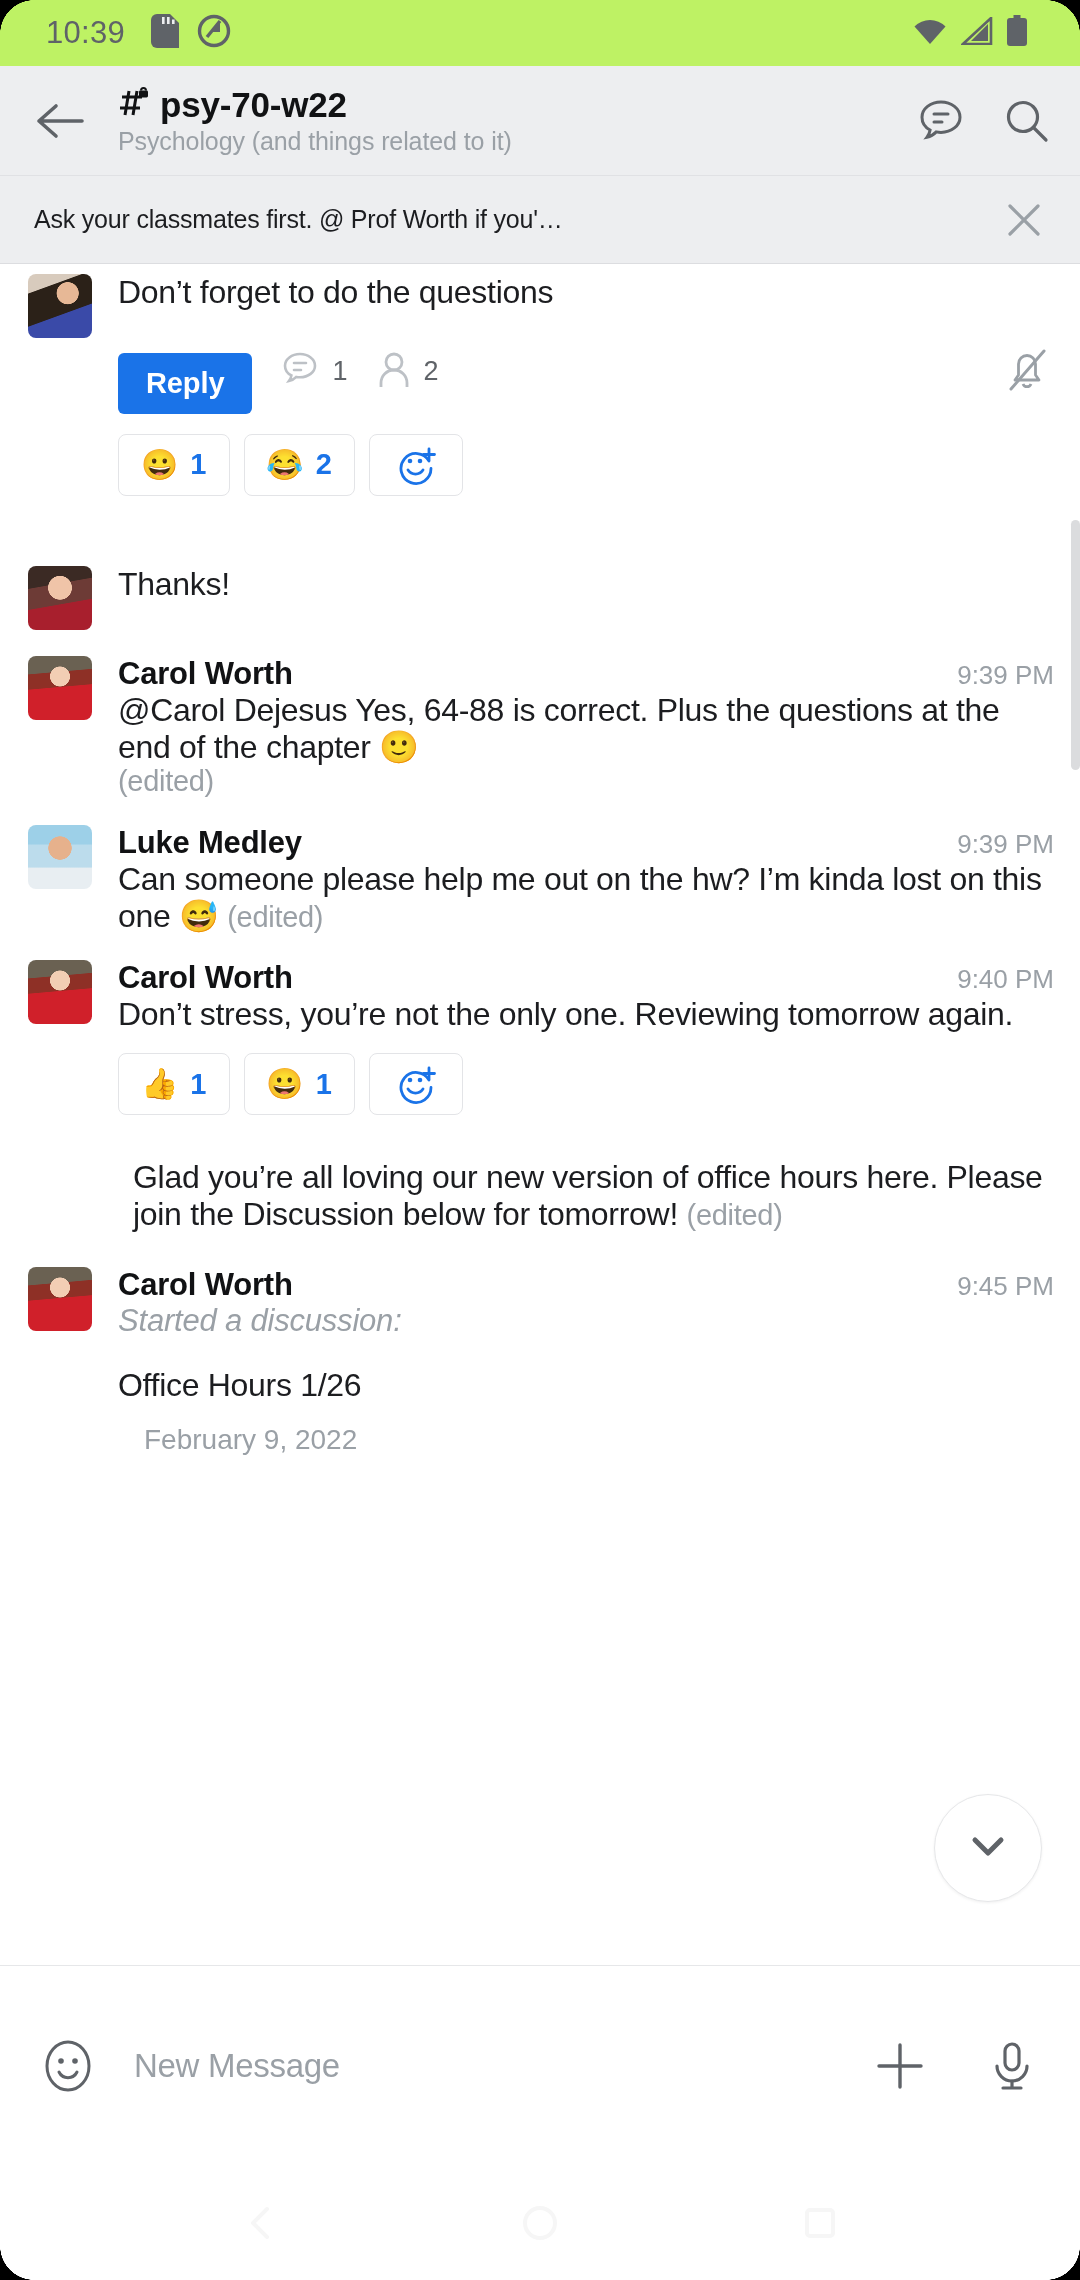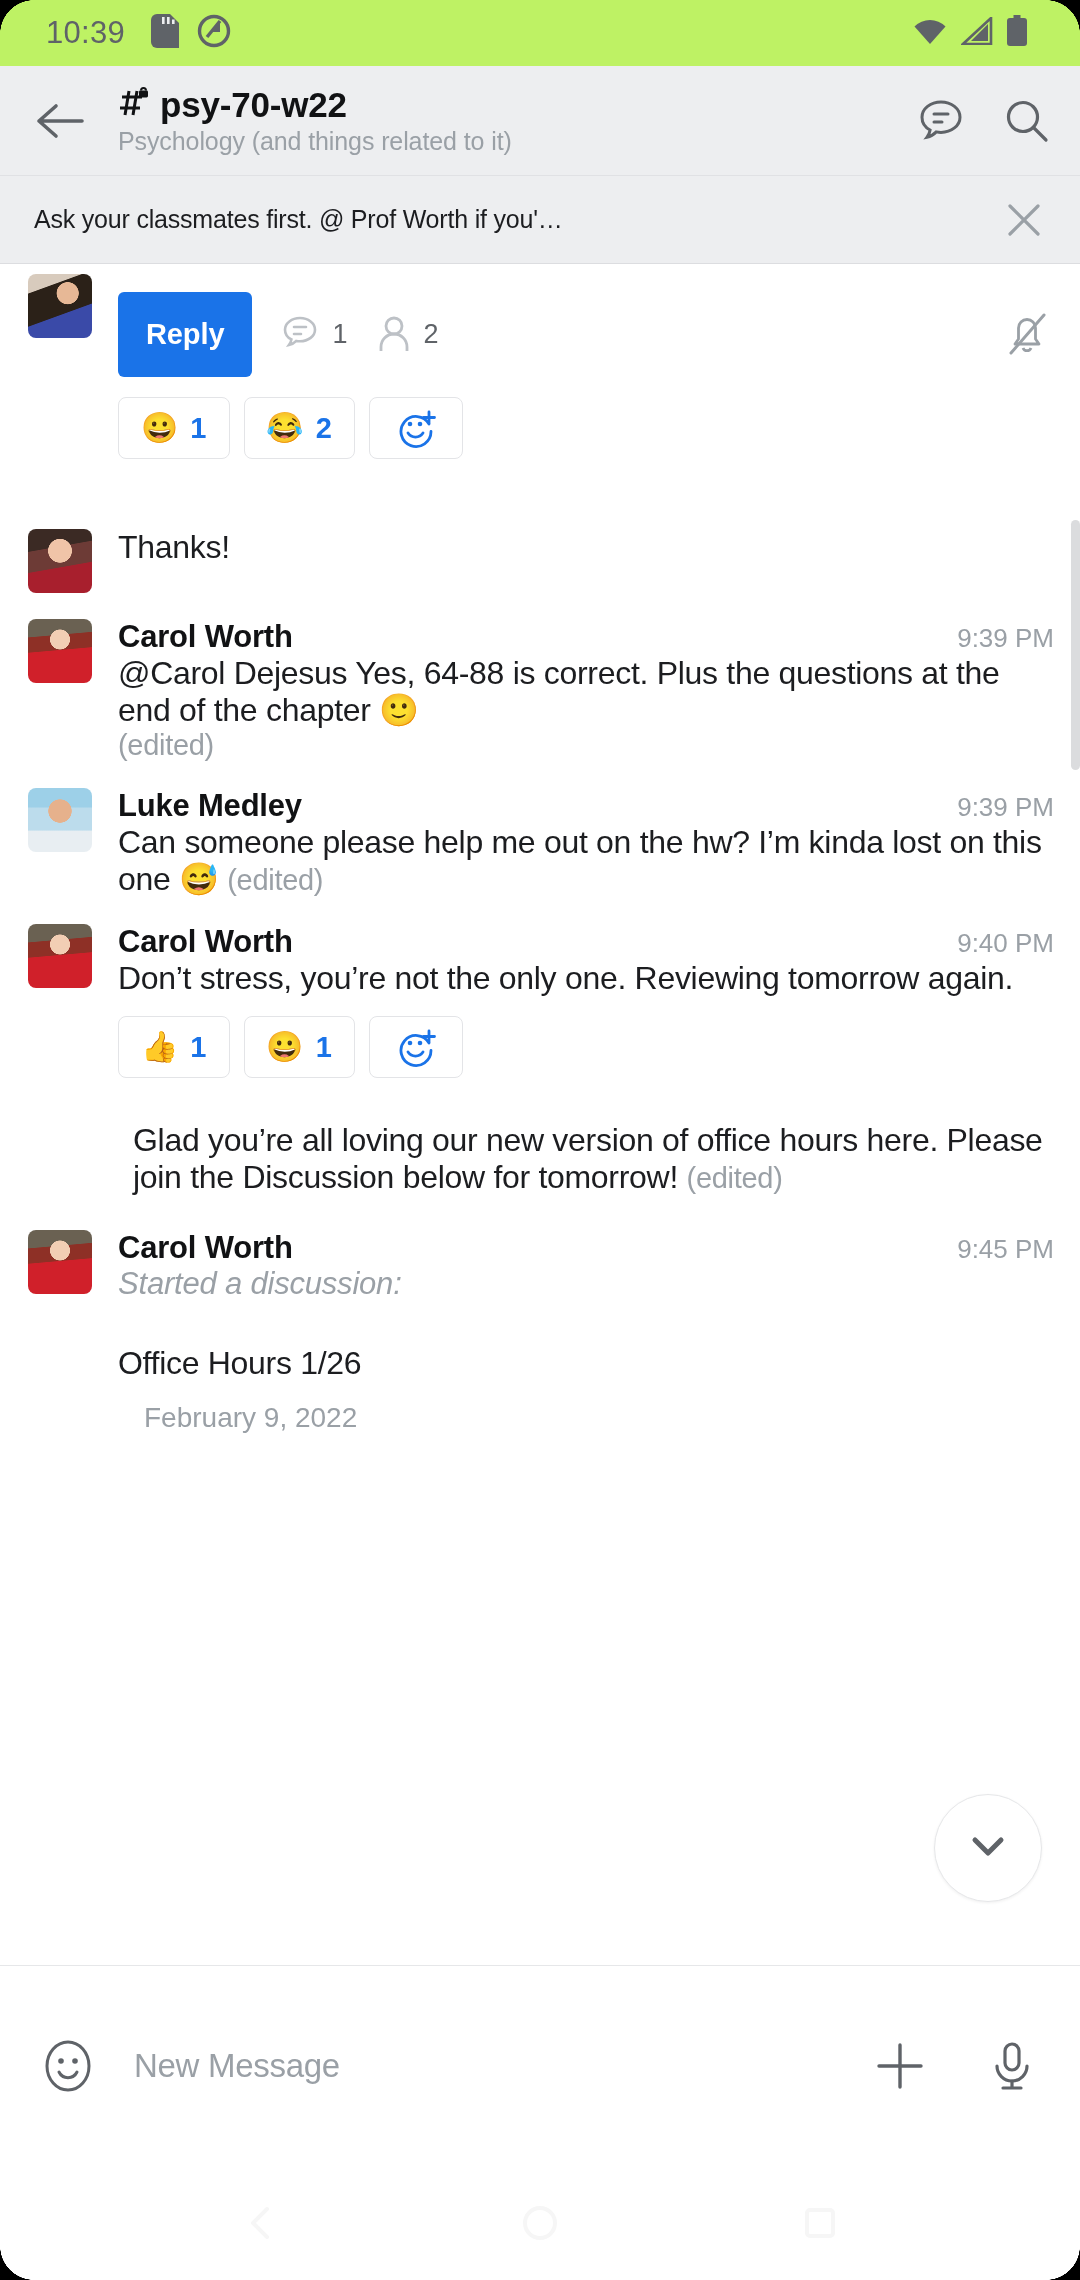--- a/index.html
+++ b/index.html
@@ -99,21 +99,21 @@
     word-wrap: break-word;
   }
   .edited { color: #9aa0a6; font-size: 29px; }
   .started-discussion { font-size: 31px; color: #9aa0a6; font-style: italic; letter-spacing: -0.2px; }
   .discussion-title { font-size: 32px; color: #1c1d20; letter-spacing: -0.3px; }
 
   
   .reply-row { display: flex; align-items: center; margin-top: 18px; }
   .reply-btn {
     background: #1a73e8; color: #ffffff; font-size: 29px; font-weight: bold;
-    border-radius: 6px; padding: 26px 28px; letter-spacing: -0.1px;
+    border-radius: 6px; padding: 14px 28px; letter-spacing: -0.1px; margin-top: 24px;
   }
   .meta-chip { display: flex; align-items: center; gap: 12px; margin-left: 28px; }
   .meta-count { font-size: 27px; color: #5f6368; }
   .mute-icon { margin-left: auto; }
 
   
   .reactions { display: flex; gap: 14px; margin-top: 20px; }
   .reaction {
     display: flex; align-items: center; gap: 12px;
     border: 1px solid #e3e4e7; border-radius: 8px;
@@ -275,20 +275,21 @@
           <path d="M7 7 L35 35 M35 7 L7 35" stroke="#9aa0a6" stroke-width="3.2" stroke-linecap="round"></path>
         </svg>
     </div>
   </div>
 
   <div id="message-list">
 
     <div class="msg" style="margin-top:10px;">
       <div class="avatar av-ana"></div>
       <div class="msg-body">
+        <div class="msg-text">Don’t forget to do the questions</div>
         <div class="reply-row">
           <div class="reply-btn">Reply</div>
           <div class="meta-chip">
             <span>
               <svg width="40" height="40" viewBox="0 0 40 40">
                   <path d="M20 5c8.3 0 15 5.2 15 11.7 0 6.4-6.7 11.6-15 11.6-1.3 0-2.5-.1-3.7-.4-1.7 1.8-4.4 3.6-7.4 4.2 1.3-1.8 2.3-3.8 2.5-5.7C7.2 24.4 5 20.8 5 16.7 5 10.2 11.7 5 20 5z" fill="none" stroke="#bdc1c6" stroke-width="2.6"></path>
                   <path d="M14 14 H26 M14 21 H21" stroke="#bdc1c6" stroke-width="2.6" stroke-linecap="round"></path>
                 </svg>
             </span>
             <span class="meta-count">1</span>
@@ -400,21 +401,21 @@
     </div>
 
     <div class="msg" style="margin-top:34px;">
       <div class="avatar av-carol-w"></div>
       <div class="msg-body">
         <div class="msg-head">
           <span class="author">Carol Worth</span>
           <span class="timestamp">9:45 PM</span>
         </div>
         <div class="started-discussion">Started a discussion:</div>
-        <div class="discussion-title" style="margin-top:43px;">Office Hours 1/26</div>
+        <div class="discussion-title" style="margin-top:28px;">Office Hours 1/26</div>
         <div class="discussion-row">
           <span class="date-label">February 9, 2022</span>
         </div>
       </div>
     </div>
 
     <div id="scrollbar-track">
       <div id="scrollbar-thumb"></div>
     </div>
 

